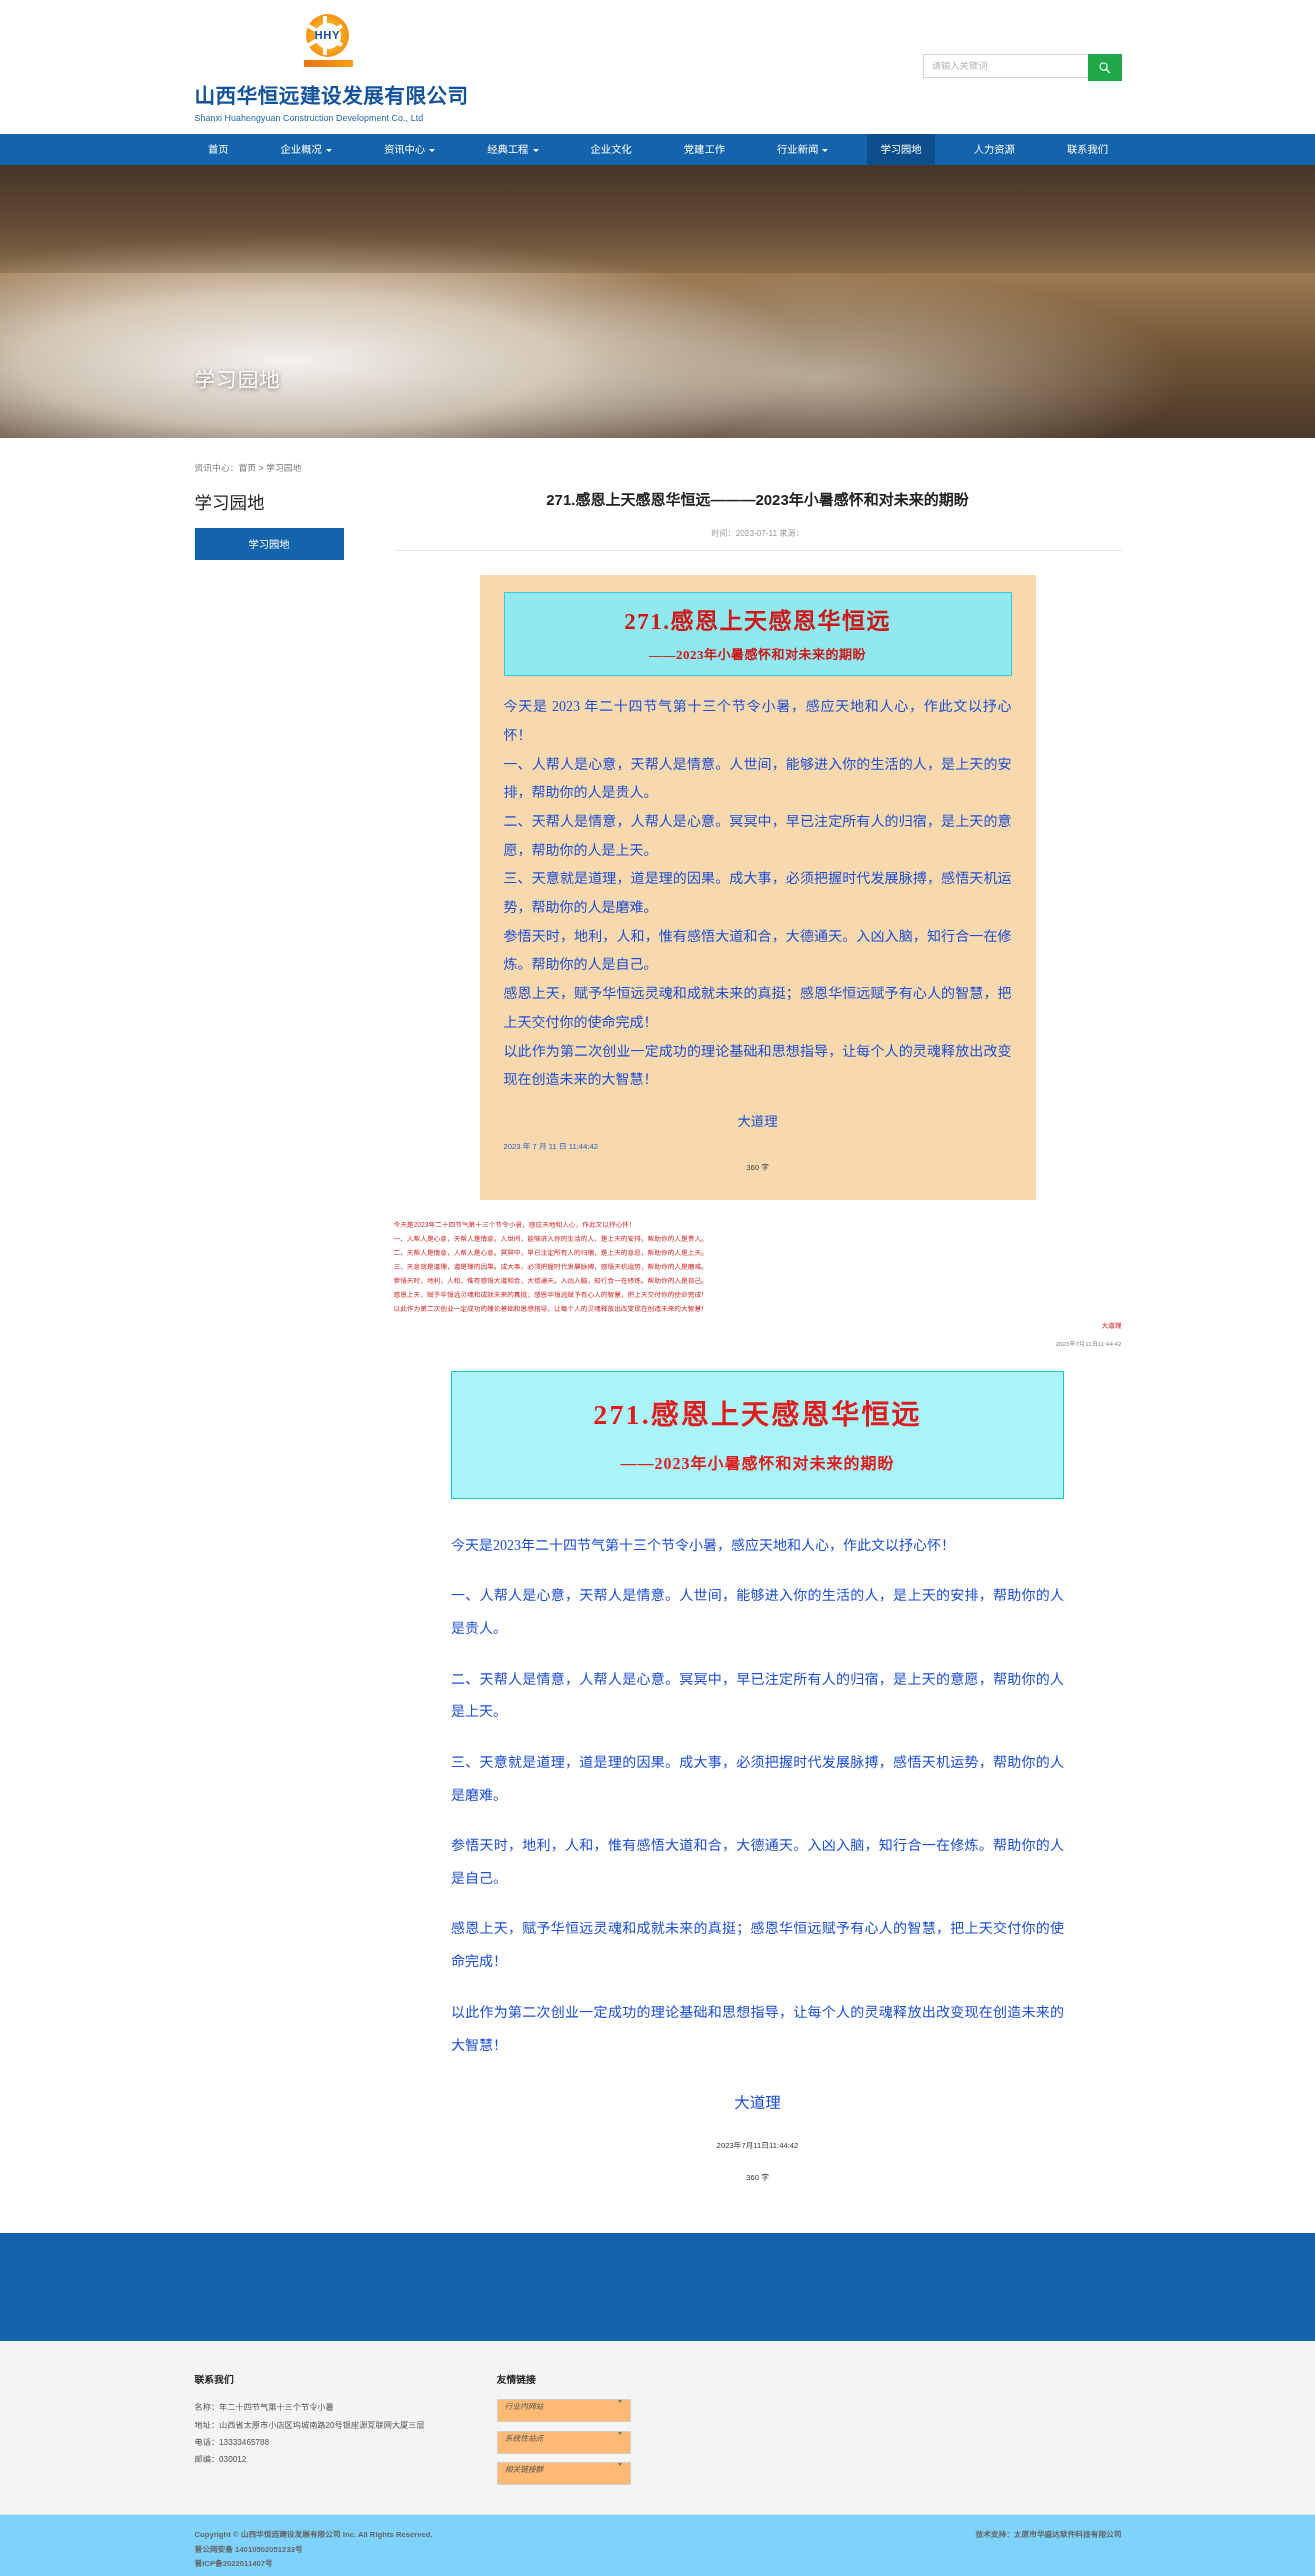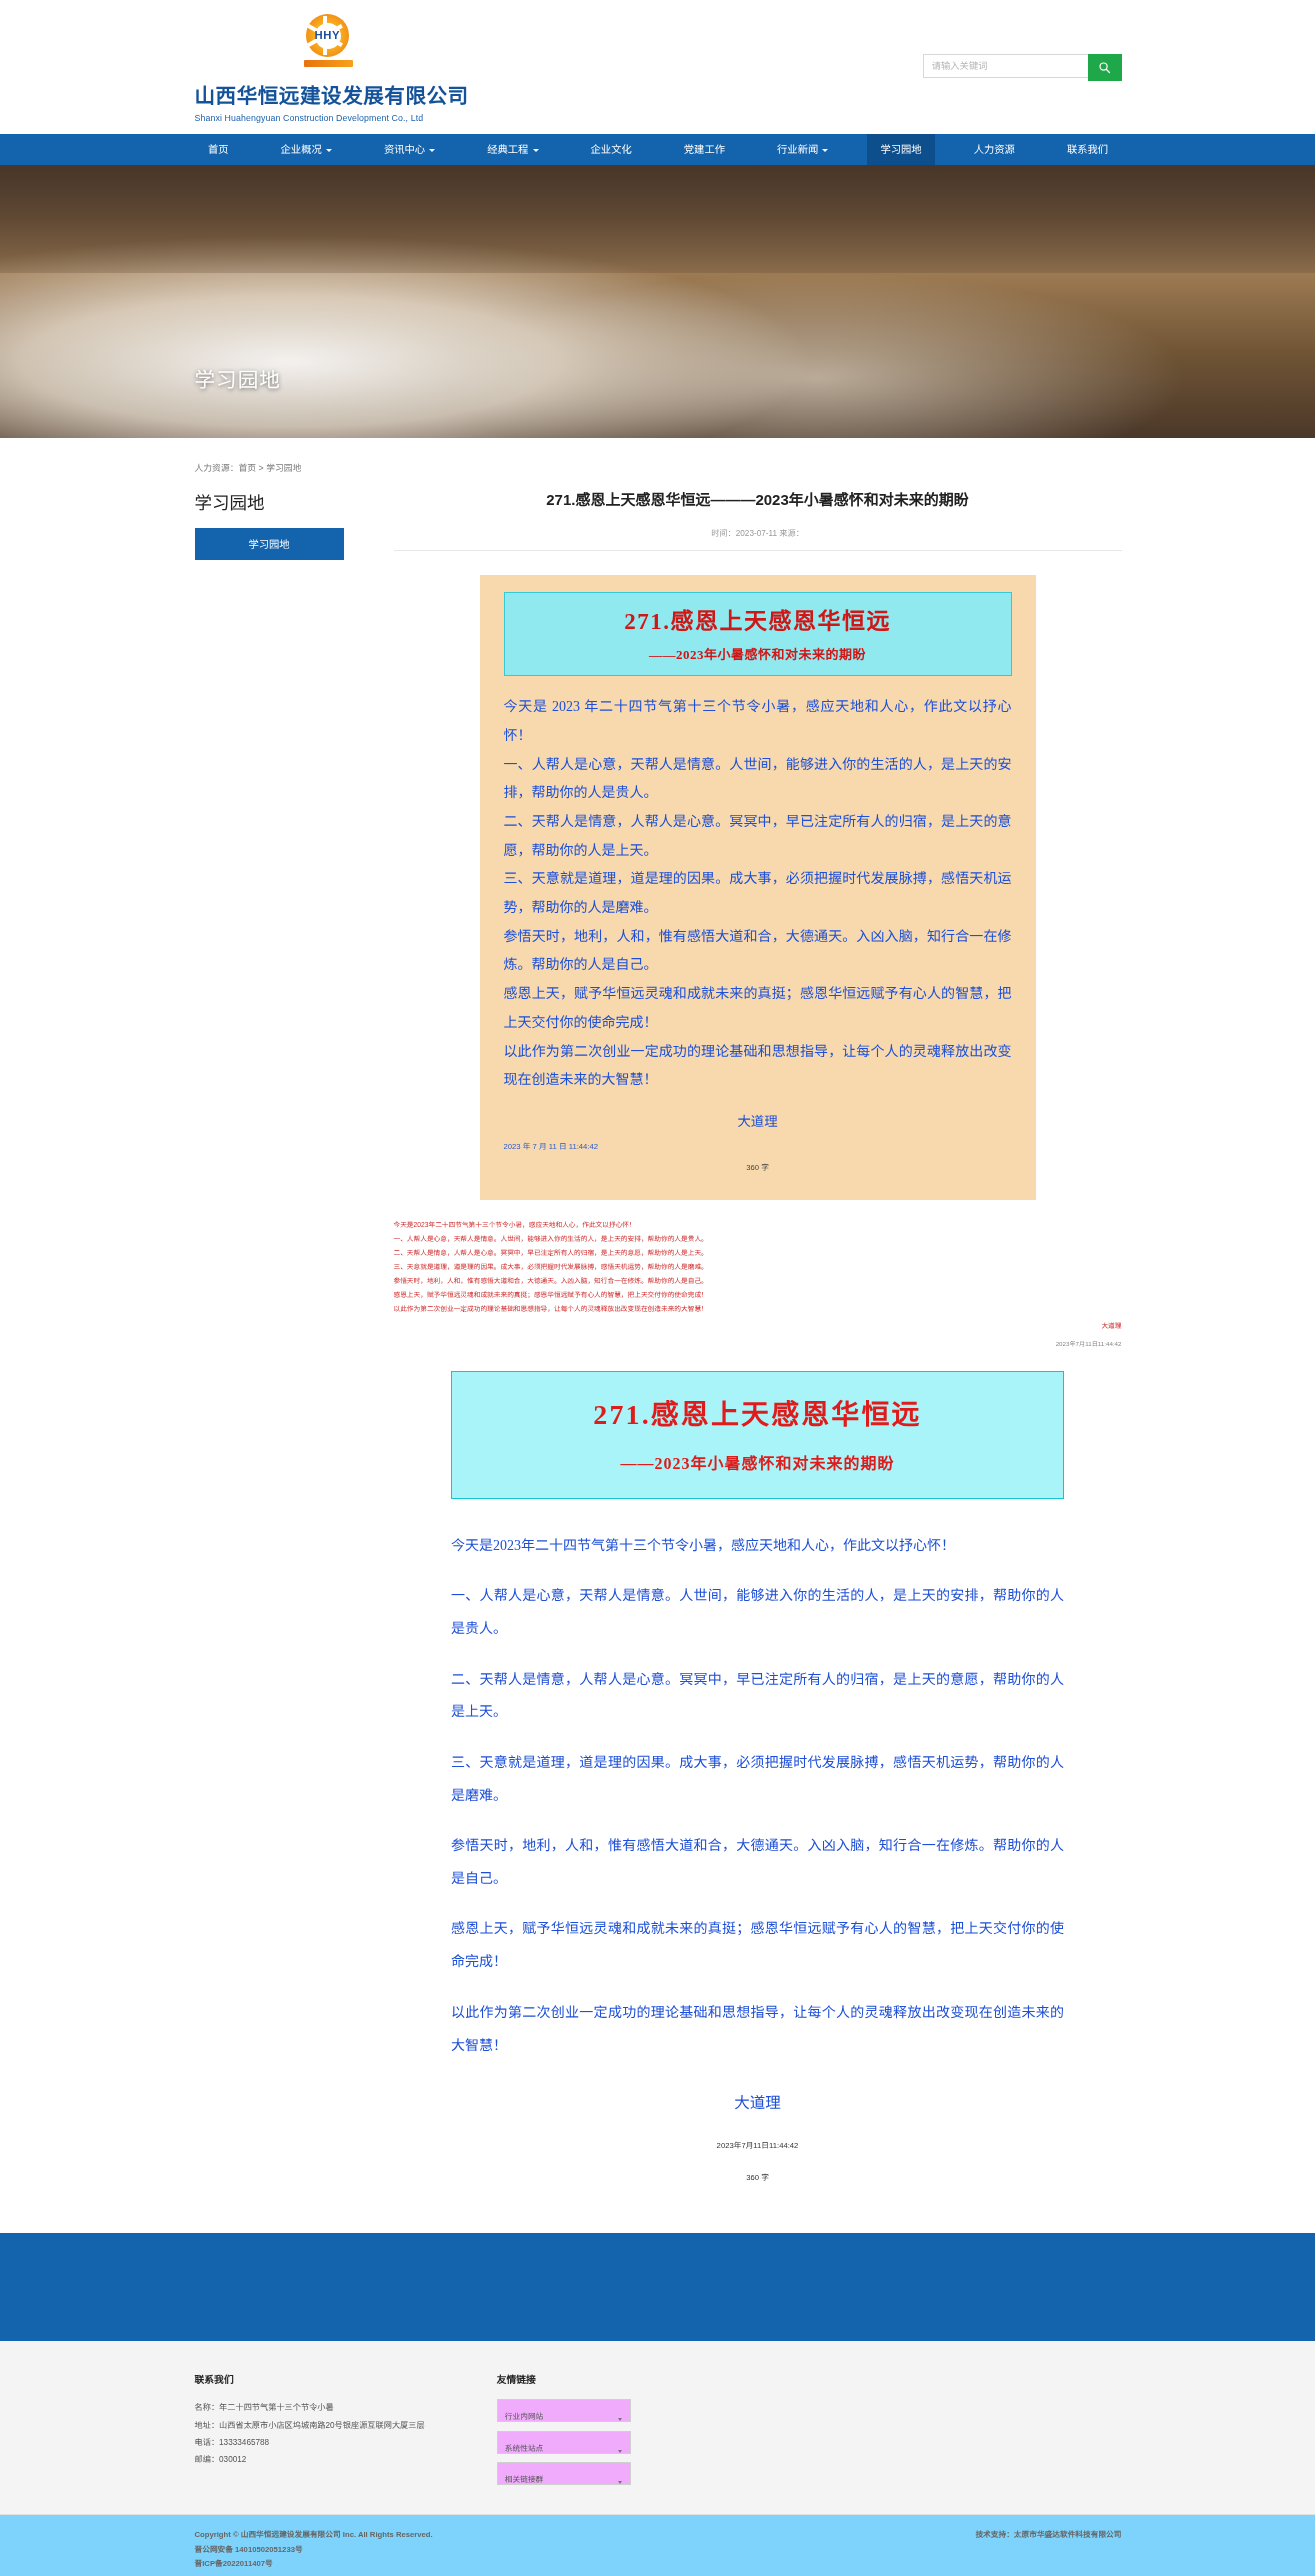--- a/index.html
+++ b/index.html
@@ -211,23 +211,23 @@
   .body2 .count { text-align: center; font-size: 7.7px; color: #333; margin-top: 13.4px; font-family:"Liberation Sans",sans-serif;}
 
   
   .footer-top { width: 100%; background: #1463ad; height: 108px; }
   .footer-main { width: 100%; background: #f4f4f4; padding: 31px 0 20.6px 0; }
   .footer-inner { width: 927px; margin: 0 auto; display: flex; gap: 72px; }
   .f-col h3 { font-size: 9.8px; color: #222; margin-bottom: 13.4px; font-weight: bold; }
   .f-col p { font-size: 8.2px; color: #555; line-height: 2.1; }
   .links-col { width: 222px; }
   .link-select {
-    width: 134px; height: 23px; border: 0.5px solid #cfcfcf; background: #f0abfc;
-    display: flex; align-items: flex-end; justify-content: space-between;
-    padding: 0 7.2px; font-size: 7.7px; color: #555; margin-bottom: 8.2px; cursor: pointer;
+    width: 134px; height: 23px; border: 0.5px solid #cfcfcf; background: #fdba74;
+    display: flex; align-items: flex-start; justify-content: space-between;
+    padding: 0 7.2px; font-size: 7.7px; color: #555; margin-bottom: 8.2px; cursor: pointer; font-style: italic;
   }
   .link-select .dc {
     width: 0; height: 0; border-left: 2.6px solid transparent; border-right: 2.6px solid transparent;
     border-top: 3.1px solid #777;
   }
   .copyright {
     width: 100%; background: #7dd3fc; border-top: 0.5px solid #e2e2e2;
     padding: 13.4px 0 17.5px 0;
     font-weight: bold;
   }
@@ -308,21 +308,21 @@
 
 <div class="banner">
   <div class="photo"></div>
   <div class="blurtop"></div>
   <div class="banner-title">学习园地</div>
 </div>
 
 <div class="content">
 
   <div class="crumb">
-    <span>人力资源：</span><span>首页</span><span> &gt; </span><span>学习园地</span>
+    <span>资讯中心：</span><span>首页</span><span> &gt; </span><span>学习园地</span>
   </div>
 
   <div class="cols">
 
     <div class="sidebar">
       <h2>学习园地</h2>
       <div class="side-item">
         <span>学习园地</span>
       </div>
     </div>

